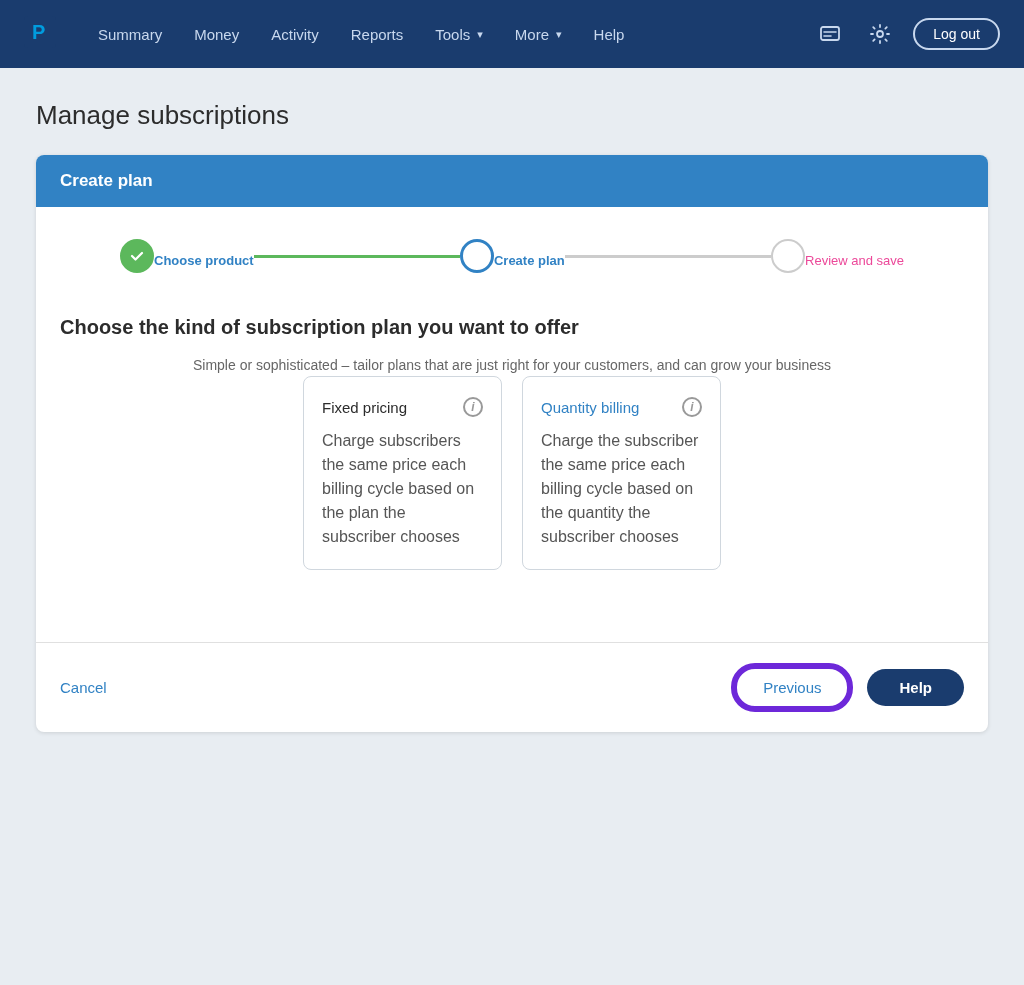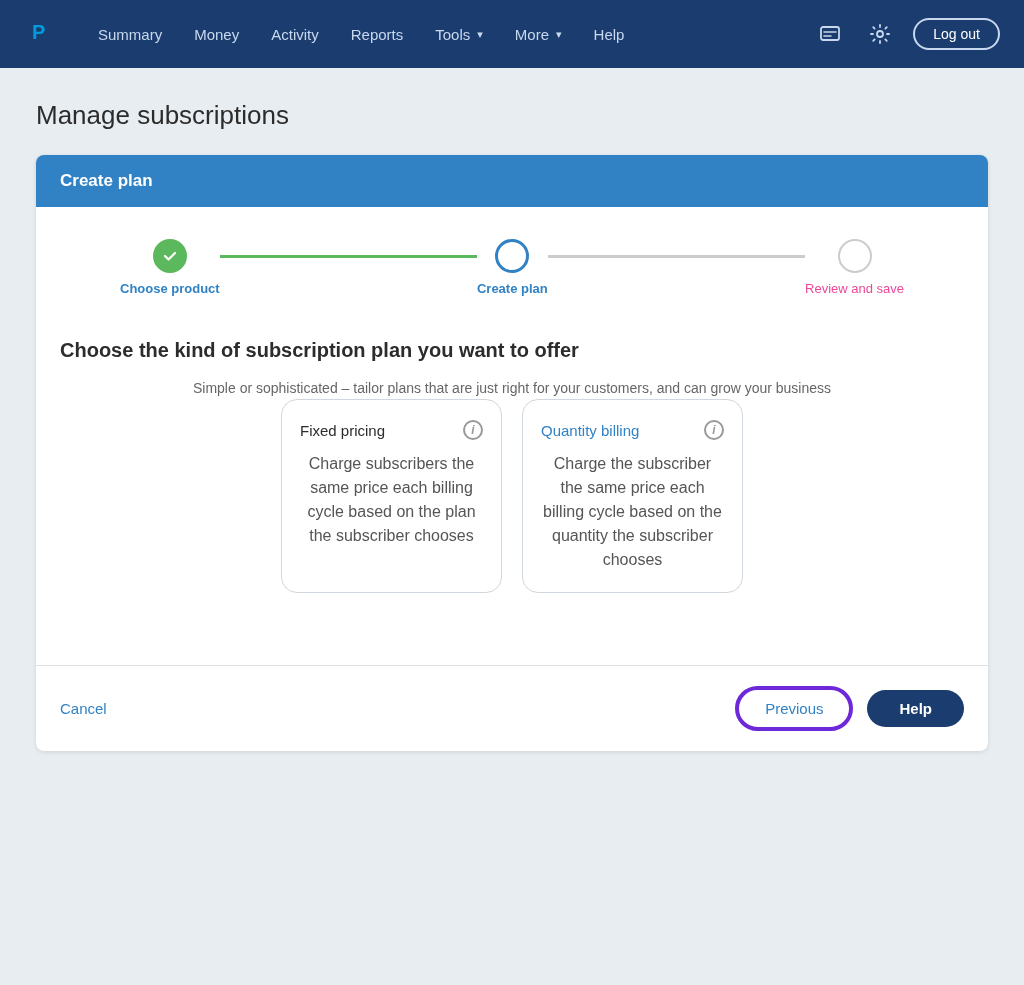--- a/index.html
+++ b/index.html
@@ -106,21 +106,21 @@
     .stepper {
       display: flex;
       align-items: flex-start;
       justify-content: center;
       margin-bottom: 40px;
       position: relative;
       padding: 0 60px;
     }
     .step-item {
       display: flex;
-      flex-direction: column;
+      flex-direction: row;
       align-items: center;
       position: relative;
       z-index: 1;
     }
     .step-circle {
       width: 34px;
       height: 34px;
       border-radius: 50%;
       display: flex;
       align-items: center;
@@ -193,27 +193,26 @@
     }
 
     
     .pricing-options {
       display: flex;
       gap: 20px;
       justify-content: center;
       margin-bottom: 40px;
     }
     .pricing-card {
-      width: 221px;
+      width: 199px;
       border: 1px solid #d0d7de;
-      border-radius: 16px;
+      border-radius: 8px;
       padding: 20px 18px;
       cursor: pointer;
       transition: border-color 0.2s;
-      text-align: center;
     }
     .pricing-card-header {
       display: flex;
       align-items: center;
       justify-content: space-between;
       margin-bottom: 12px;
     }
     .pricing-card-title {
       font-size: 15px;
       font-weight: 500;
@@ -261,21 +260,21 @@
       border: none;
     }
     .footer-buttons {
       display: flex;
       gap: 14px;
       align-items: center;
     }
     .btn-prev {
       padding: 10px 26px;
       border-radius: 24px;
-      border: 4px solid #6d28d9;
+      border: 6px solid #6d28d9;
       background: #fff;
       color: #3182c4;
       font-size: 15px;
       font-weight: 500;
       cursor: pointer;
     }
     .btn-next {
       padding: 10px 32px;
       border-radius: 24px;
       border: none;

